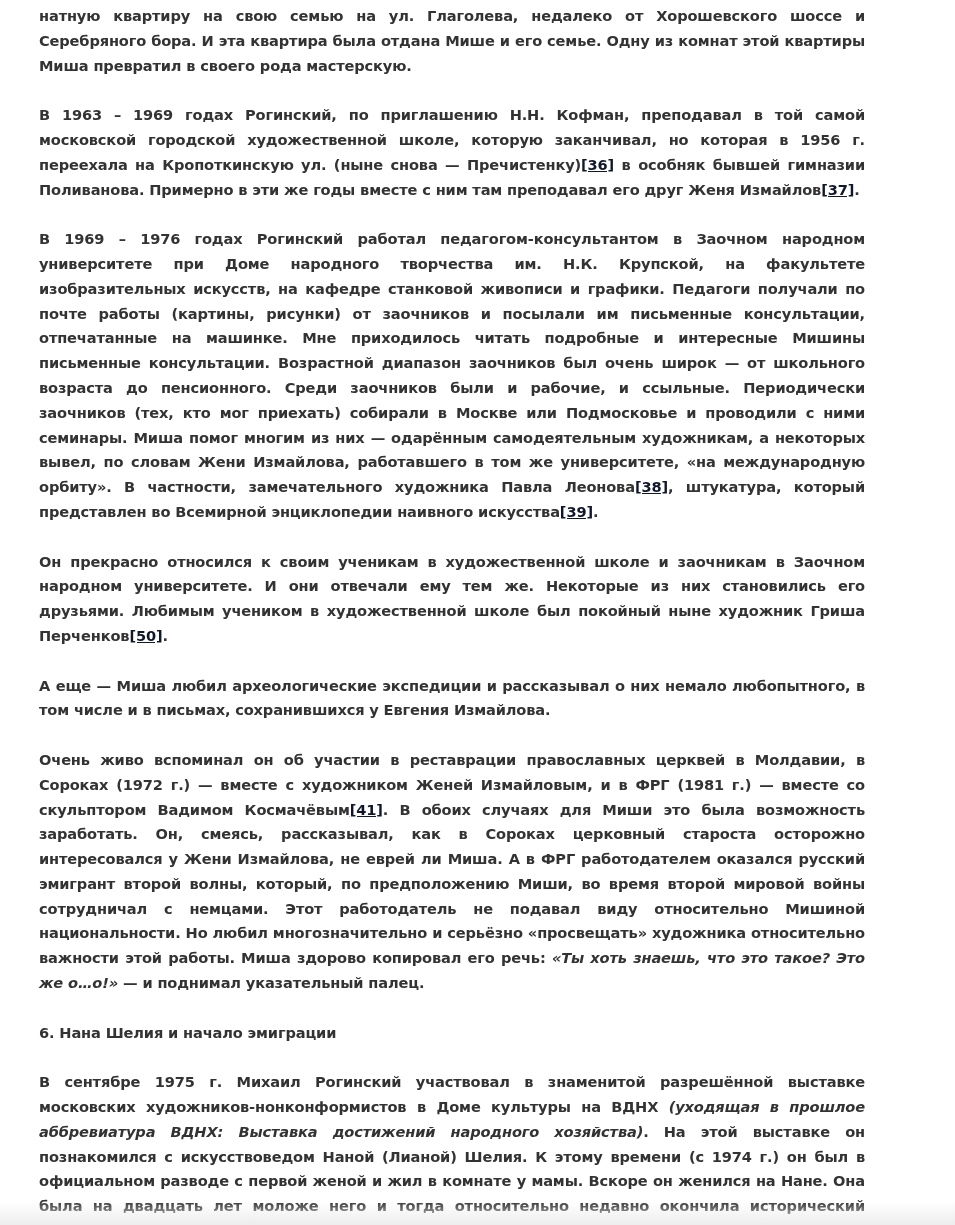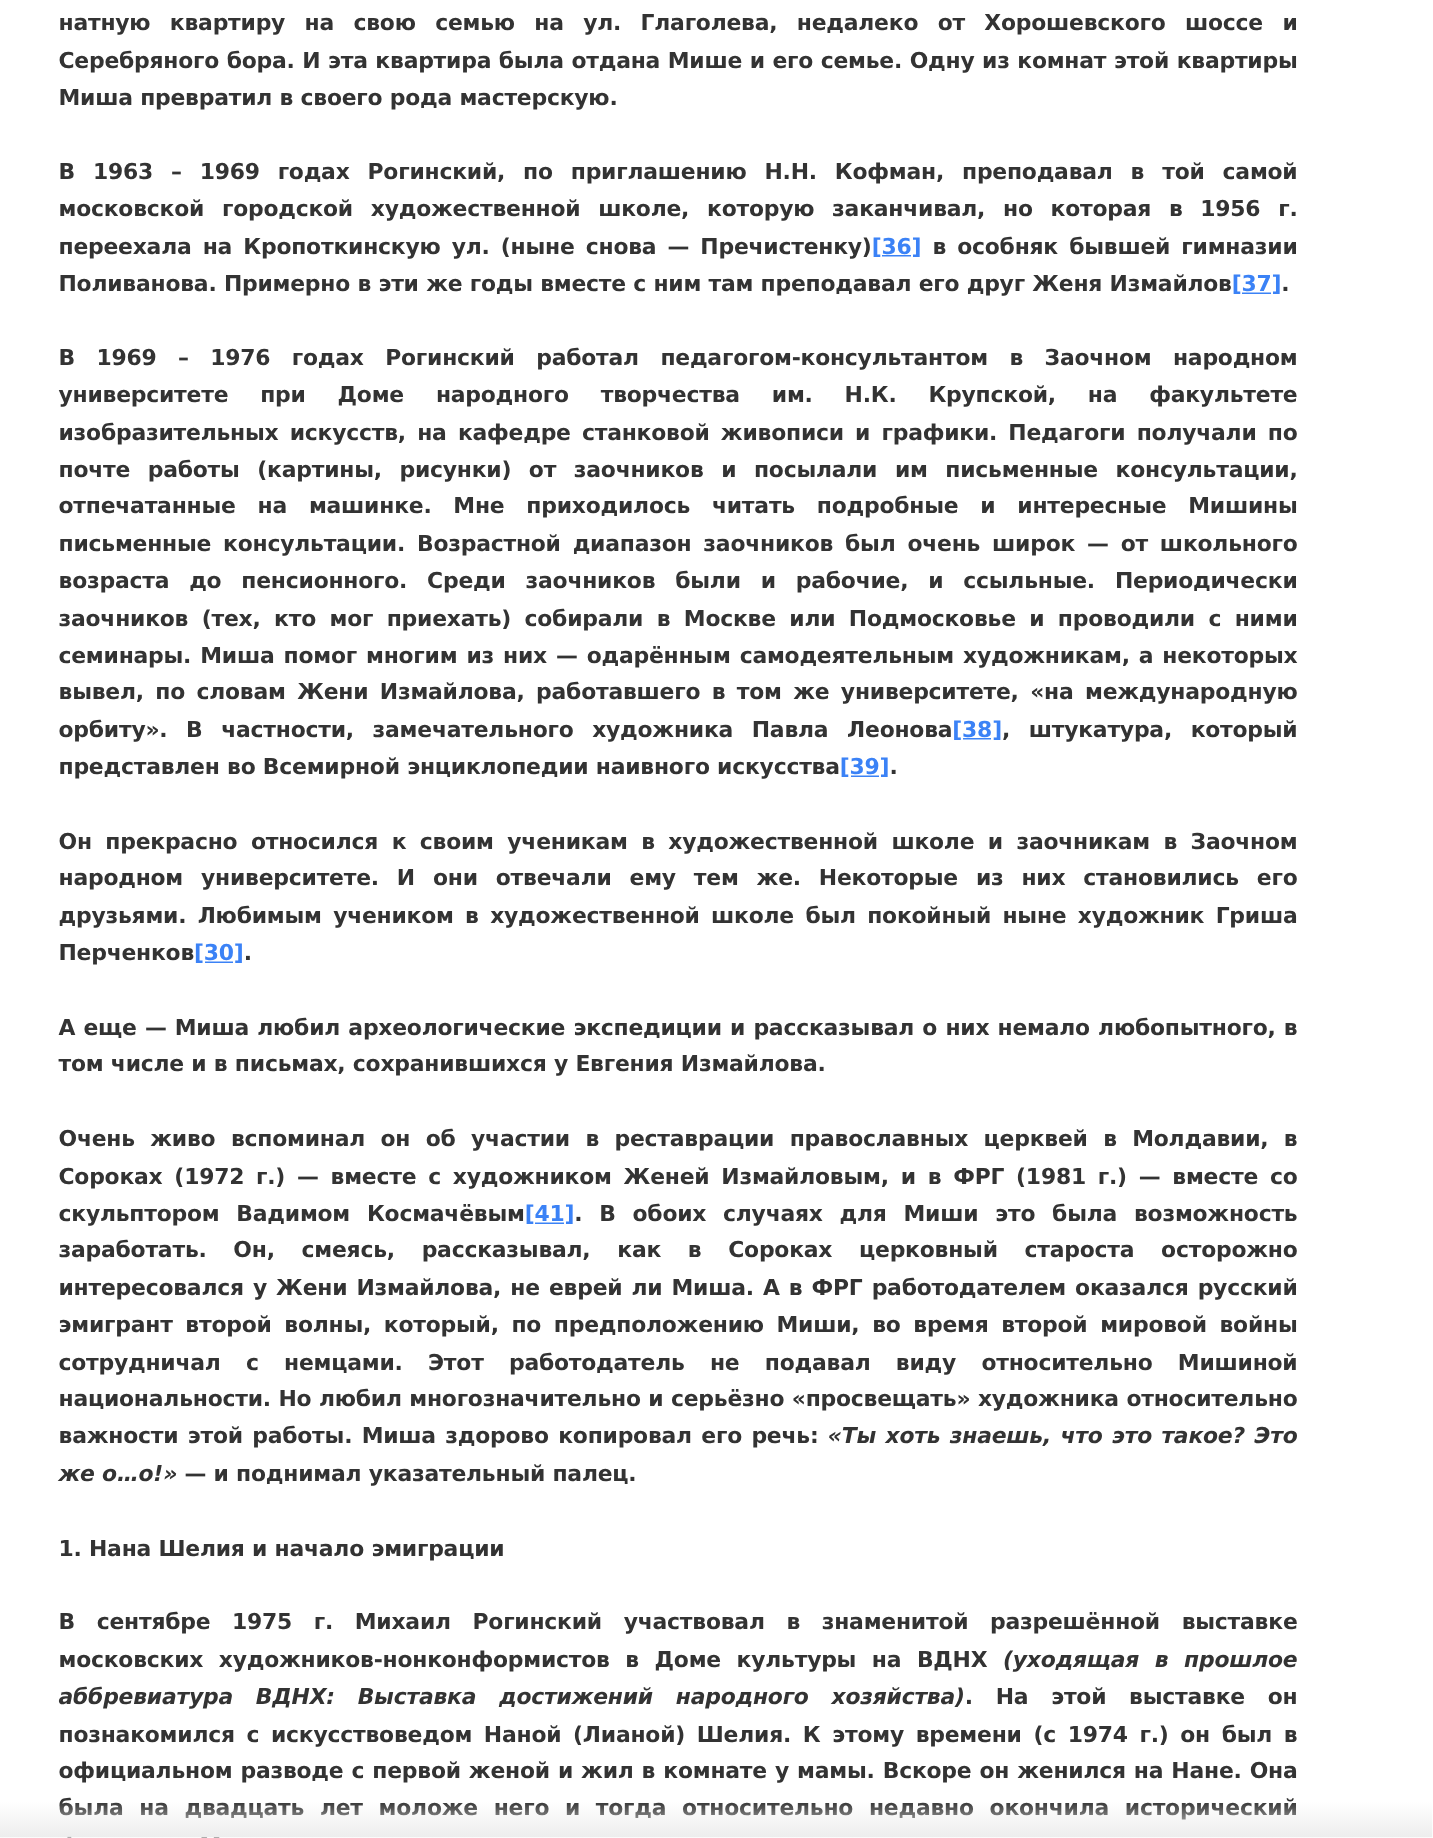--- a/index.html
+++ b/index.html
@@ -5,21 +5,21 @@
   html, body { margin: 0; padding: 0; background: #ffffff; }
   body { width: 955px; height: 1225px; overflow: hidden; position: relative; }
   .article {
     position: absolute; left: 39px; top: 4px; width: 826px;
     font-family: "DejaVu Sans", sans-serif;
     font-size: 14.6px; line-height: 24.8px; color: #333333;
     text-align: justify; letter-spacing: -0.15px;
   }
   .article p { margin: 0 0 24.8px 0; font-weight: bold; }
   .article h3 { margin: 0 0 24.8px 0; font-size: 14.6px; font-weight: bold; line-height: 24.8px; }
-  a.fn { color: #3b82f6; text-decoration: underline; }
+  a.fn { color: #0f172a; text-decoration: underline; }
   em { font-style: italic; }
   .fade {
     position: absolute; left: 0; right: 0; bottom: 0; height: 24px;
     background: linear-gradient(to bottom, rgba(240,240,240,0), rgba(236,236,236,0.95));
   }
 </style>
 </head>
 <body>
 
 <div class="article">
@@ -29,32 +29,32 @@
 
   <p>
     <span>В 1963 – 1969 годах Рогинский, по приглашению Н.Н. Кофман, преподавал в той самой московской городской художественной школе, которую заканчивал, но которая в 1956 г. переехала на Кропоткинскую ул. (ныне снова — Пречистенку)</span><a class="fn">[36]</a><span> в особняк бывшей гимназии Поливанова. Примерно в эти же годы вместе с ним там преподавал его друг Женя Измайлов</span><a class="fn">[37]</a><span>.</span>
   </p>
 
   <p>
     <span>В 1969 – 1976 годах Рогинский работал педагогом-консультантом в Заочном народном университете при Доме народного творчества им. Н.К. Крупской, на факультете изобразительных искусств, на кафедре станковой живописи и графики. Педагоги получали по почте работы (картины, рисунки) от заочников и посылали им письменные консультации, отпечатанные на машинке. Мне приходилось читать подробные и интересные Мишины письменные консультации. Возрастной диапазон заочников был очень широк — от школьного возраста до пенсионного. Среди заочников были и рабочие, и ссыльные. Периодически заочников (тех, кто мог приехать) собирали в Москве или Подмосковье и проводили с ними семинары. Миша помог многим из них — одарённым самодеятельным художникам, а некоторых вывел, по словам Жени Измайлова, работавшего в том же университете, «на международную орбиту». В частности, замечательного художника Павла Леонова</span><a class="fn">[38]</a><span>, штукатура, который представлен во Всемирной энциклопедии наивного искусства</span><a class="fn">[39]</a><span>.</span>
   </p>
 
   <p>
-    <span>Он прекрасно относился к своим ученикам в художественной школе и заочникам в Заочном народном университете. И они отвечали ему тем же. Некоторые из них становились его друзьями. Любимым учеником в художественной школе был покойный ныне художник Гриша Перченков</span><a class="fn">[30]</a><span>.</span>
+    <span>Он прекрасно относился к своим ученикам в художественной школе и заочникам в Заочном народном университете. И они отвечали ему тем же. Некоторые из них становились его друзьями. Любимым учеником в художественной школе был покойный ныне художник Гриша Перченков</span><a class="fn">[50]</a><span>.</span>
   </p>
 
   <p>
     <span>А еще — Миша любил археологические экспедиции и рассказывал о них немало любопытного, в том числе и в письмах, сохранившихся у Евгения Измайлова.</span>
   </p>
 
   <p>
     <span>Очень живо вспоминал он об участии в реставрации православных церквей в Молдавии, в Сороках (1972 г.) — вместе с художником Женей Измайловым, и в ФРГ (1981 г.) — вместе со скульптором Вадимом Космачёвым</span><a class="fn">[41]</a><span>. В обоих случаях для Миши это была возможность заработать. Он, смеясь, рассказывал, как в Сороках церковный староста осторожно интересовался у Жени Измайлова, не еврей ли Миша. А в ФРГ работодателем оказался русский эмигрант второй волны, который, по предположению Миши, во время второй мировой войны сотрудничал с немцами. Этот работодатель не подавал виду относительно Мишиной национальности. Но любил многозначительно и серьёзно «просвещать» художника относительно важности этой работы. Миша здорово копировал его речь: </span><em>«Ты хоть знаешь, что это такое? Это же о…о!»</em><span> — и поднимал указательный палец.</span>
   </p>
 
-  <h3>1. Нана Шелия и начало эмиграции</h3>
+  <h3>6. Нана Шелия и начало эмиграции</h3>
 
   <p>
     <span>В сентябре 1975 г. Михаил Рогинский участвовал в знаменитой разрешённой выставке московских художников-нонконформистов в Доме культуры на ВДНХ </span><em>(уходящая в прошлое аббревиатура ВДНХ: Выставка достижений народного хозяйства)</em><span>. На этой выставке он познакомился с искусствоведом Наной (Лианой) Шелия. К этому времени (с 1974 г.) он был в официальном разводе с первой женой и жил в комнате у мамы. Вскоре он женился на Нане. Она была на двадцать лет моложе него и тогда относительно недавно окончила исторический факультет Московского университета, отделение искусствоведения.</span>
   </p>
 
   <p>
     <span>Жить им было негде, и какое-то время они скитались по друзьям и знакомым. Жили и у нас в комнате в московской коммуналке, а мы с женой перебрались на этот период за город в ее комнату в коммуналке в Лобне. Но в основном несколько лет перед эмиграцией во Францию они жили в мастерской Миши, находившейся в подвале старого одноэтажного особняка на ул. Маркса-Энгельса (ныне Малый Знаменский переулок), за Музе-</span>
   </p>
 </div>
 

